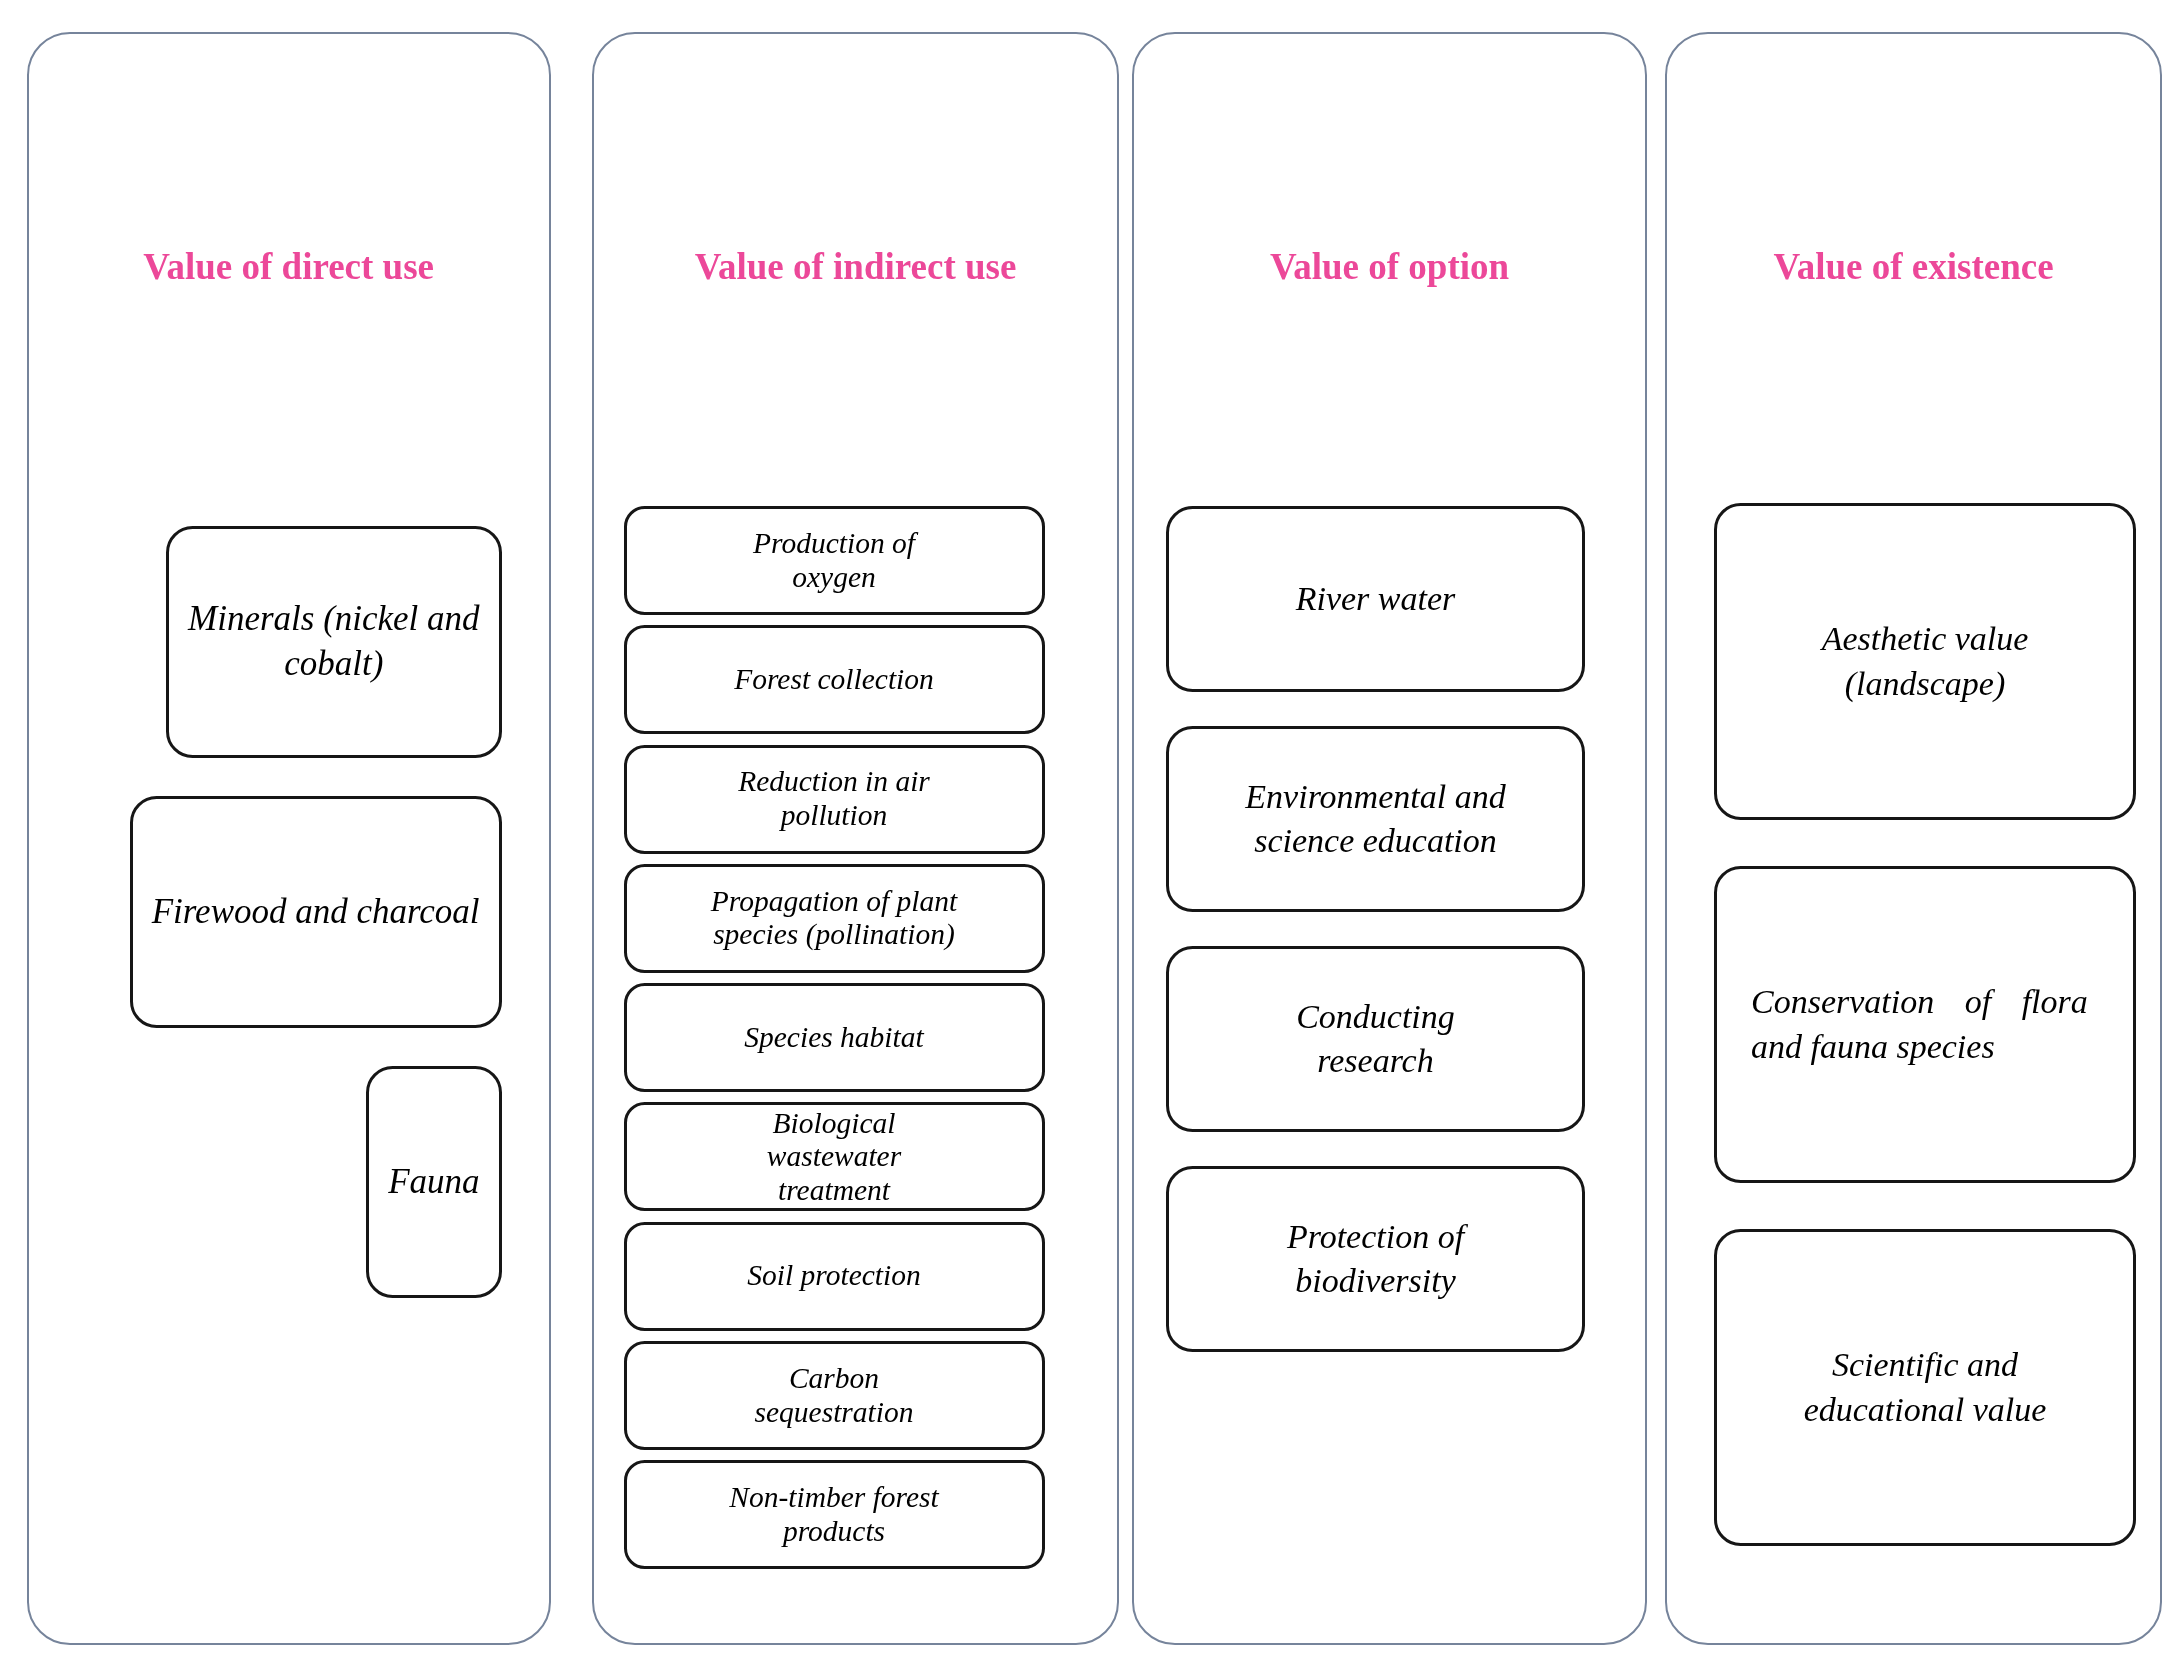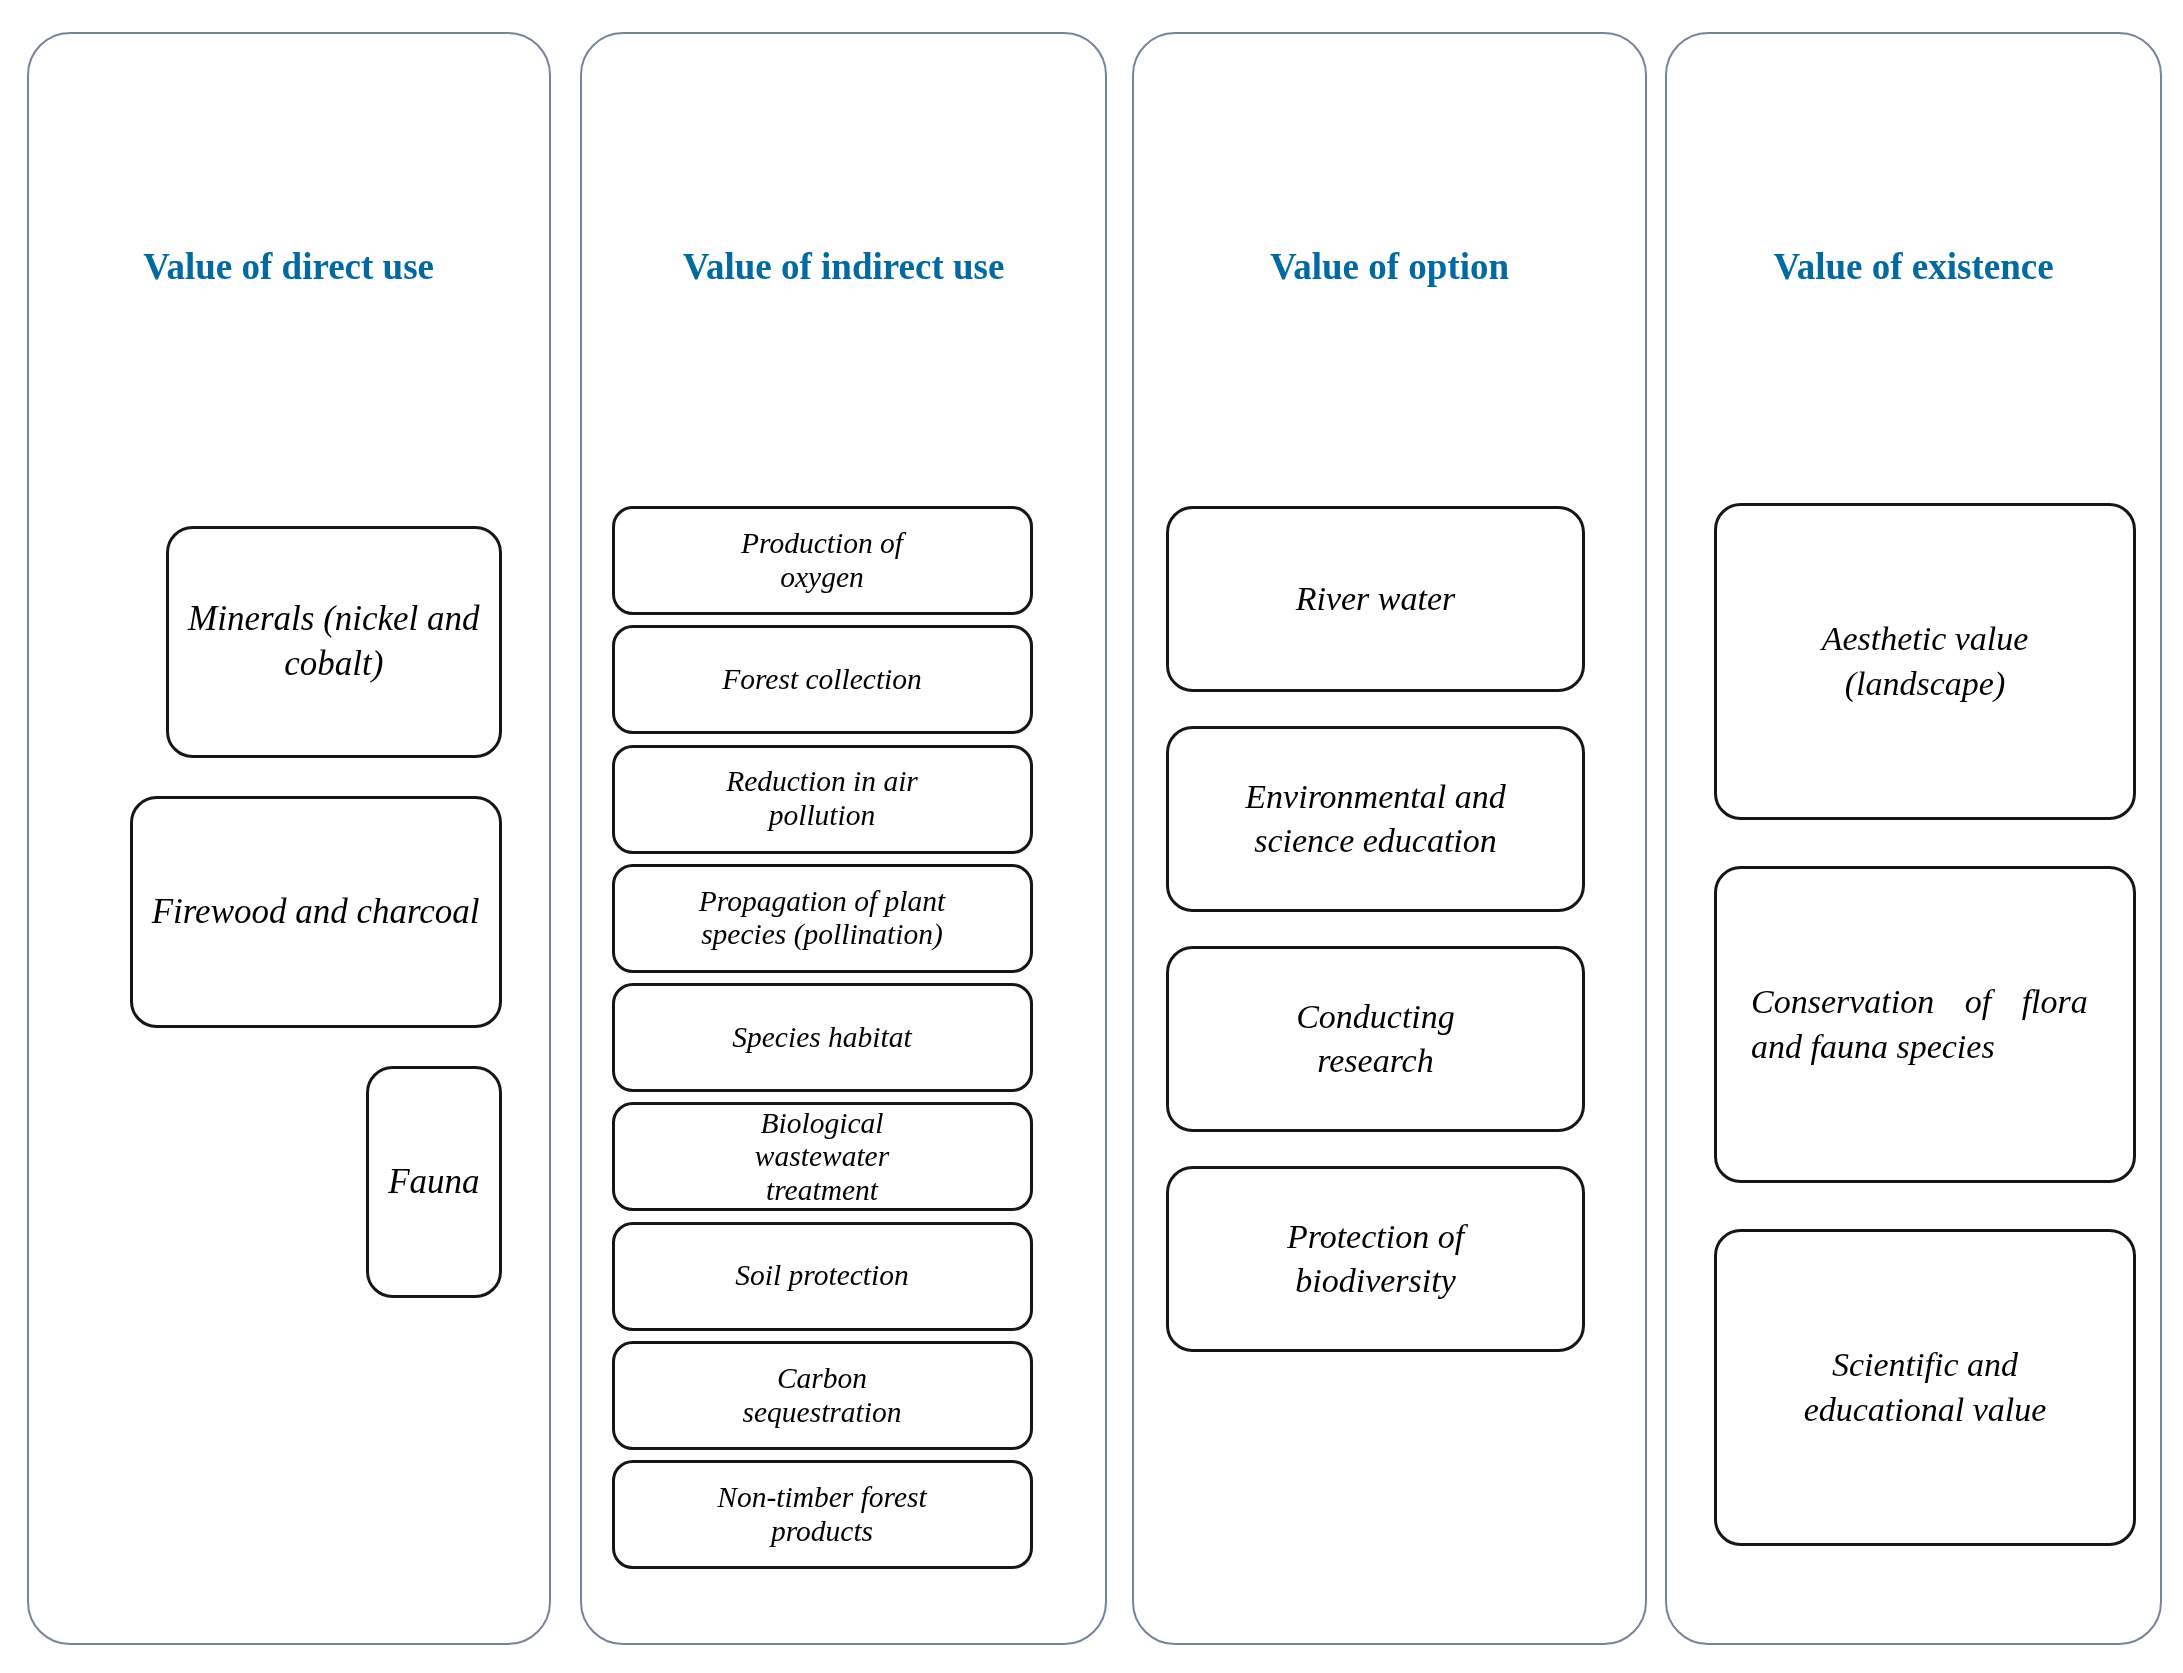--- a/index.html
+++ b/index.html
@@ -13,33 +13,33 @@
 
   .panel {
     position: absolute;
     top: 32px; height: 1613px;
     background: #ffffff;
     border: 2.2px solid #76849b;
     border-radius: 43px;
     box-sizing: border-box;
   }
   #panel-1 { left: 26.6px;   width: 524px; }
-  #panel-2 { left: 580px;  width: 527px; padding-left: 32px; }
+  #panel-2 { left: 592px;  width: 527px; padding-left: 32px; }
   #panel-3 { left: 1132px; width: 515px; }
   #panel-4 { left: 1665px; width: 497px; }
 
   .panel-header {
     position: absolute;
     top: 213px; left: 0; right: 0;
     margin: 0;
     text-align: center;
     font-weight: bold;
     font-size: 37px;
     line-height: 1.1;
-    color: #0369a1;
+    color: #ec4899;
   }
 
   .boxes {
     position: absolute;
     display: flex;
     flex-direction: column;
   }
   #panel-1 .boxes { left: 52px; width: 421px; top: 492px; gap: 38px; align-items: flex-end; }
   #panel-2 .boxes { left: 29.5px; width: 421px; top: 472px; gap: 10.3px; }
   #panel-3 .boxes { left: 32px; width: 419px; top: 472px; gap: 34px; }

